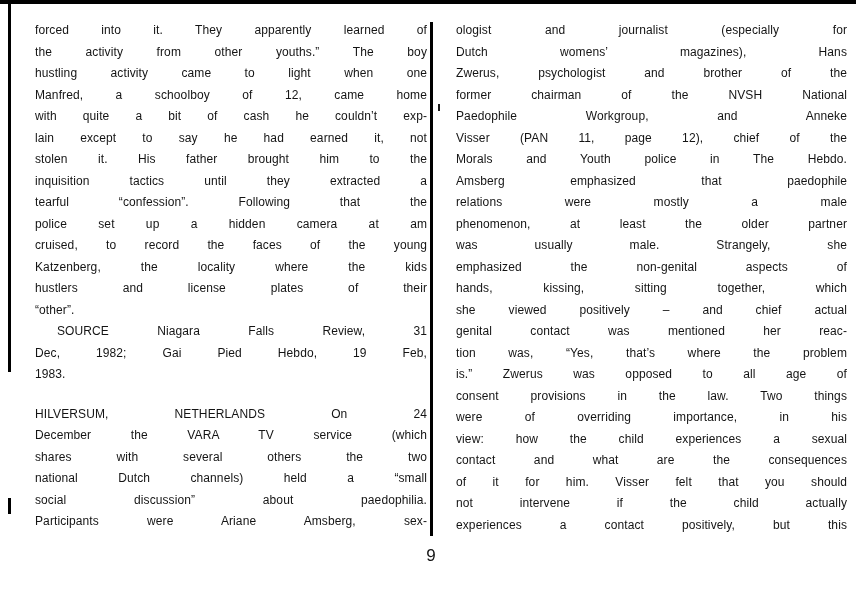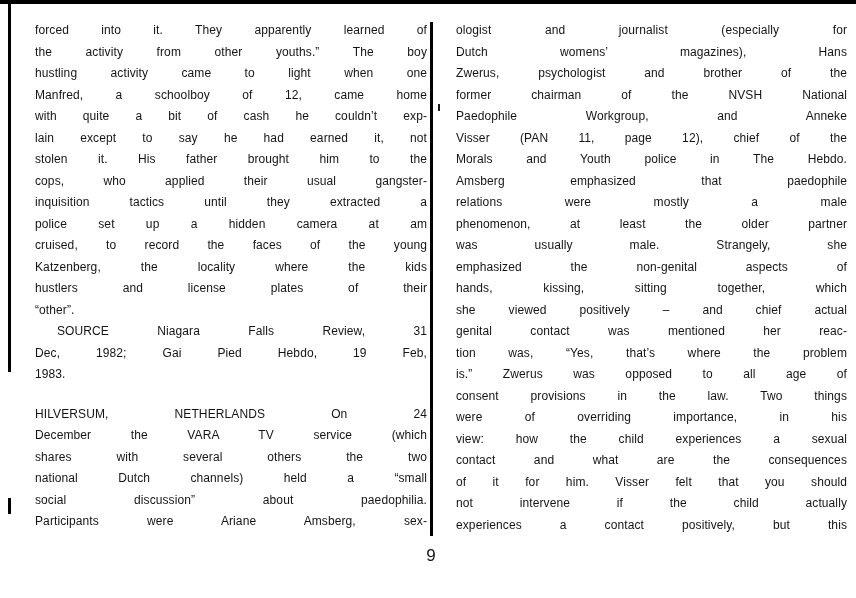--- a/index.html
+++ b/index.html
@@ -64,22 +64,22 @@
 
   <div class="col col-left">
       <div>
         <div class="line"><span>forced into it. They apparently learned of</span></div>
         <div class="line"><span>the activity from other youths.” The boy</span></div>
         <div class="line"><span>hustling activity came to light when one</span></div>
         <div class="line"><span>Manfred, a schoolboy of 12, came home</span></div>
         <div class="line"><span>with quite a bit of cash he couldn’t exp-</span></div>
         <div class="line"><span>lain except to say he had earned it, not</span></div>
         <div class="line"><span>stolen it. His father brought him to the</span></div>
-        <div class="line"><span>cops, who applied their usual gangster-</span></div>
         <div class="line"><span>inquisition tactics until they extracted a</span></div>
+        <div class="line"><span>tearful “confession”. Following that the</span></div>
         <div class="line"><span>police set up a hidden camera at </span><span class="it">am</span></div>
         <div class="line"><span>cruised, to record the faces of the young</span></div>
         <div class="line"><span class="it">Katzenberg,</span><span> the locality where the kids</span></div>
         <div class="line"><span>hustlers and license plates of their</span></div>
         <div class="line para-end"><span>“other”.</span></div>
       </div>
       <div>
         <div class="line" style="text-indent: 22px;"><span>SOURCE </span><span class="it">Niagara Falls Review,</span><span> 31</span></div>
         <div class="line"><span>Dec, 1982; </span><span class="it">Gai Pied Hebdo,</span><span> 19 Feb,</span></div>
         <div class="line para-end"><span>1983.</span></div>

